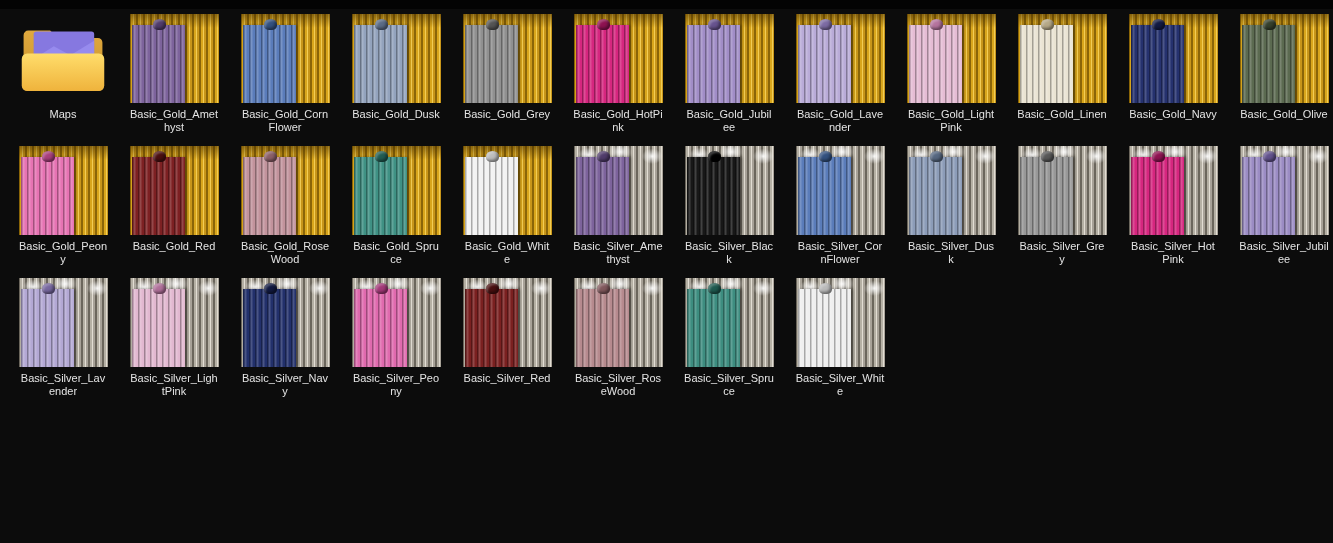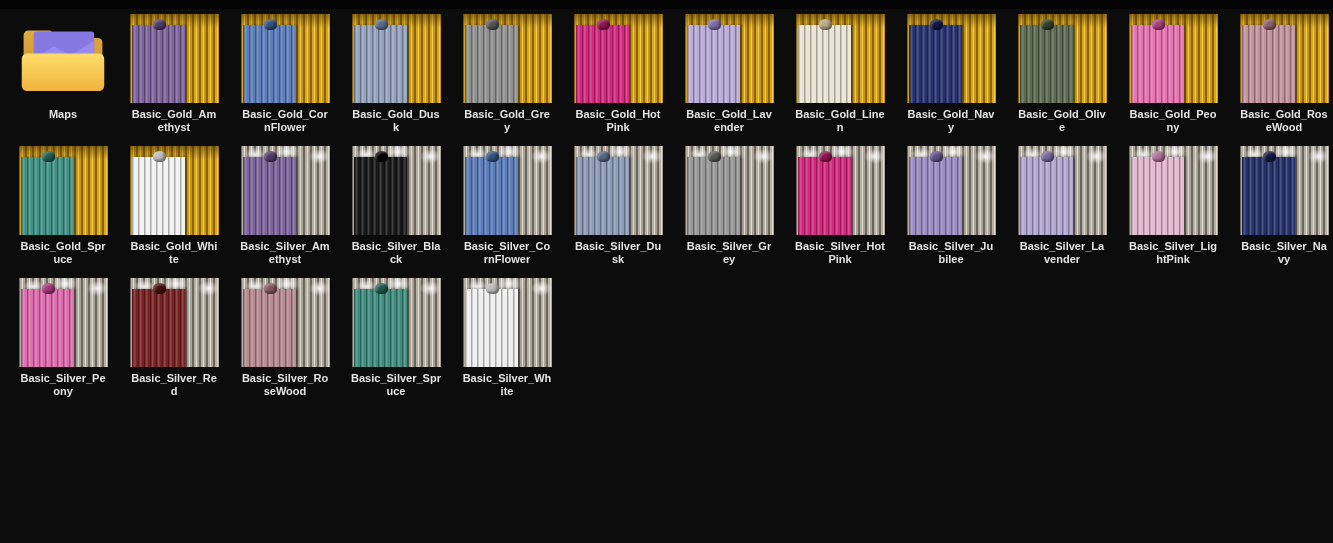--- a/index.html
+++ b/index.html
@@ -15,21 +15,20 @@
     grid-template-columns:repeat(12, 90px);
     column-gap:21px;
     grid-auto-rows:132px;
   }
   .cell {
     width:90px;
     display:flex;
     flex-direction:column;
     align-items:center;
     cursor:default;
-    font-weight:bold;
   }
   .thumb {
     position:relative;
     width:89px;
     height:89px;
     overflow:hidden;
     flex:none;
   }
   
   .thumb.gold {
@@ -146,27 +145,41 @@
     </div>
     <div class="label">Basic_Gold_Grey</div>
   </div>
       <div class="cell file-cell" style="--drape: #d6267f; --accent: #8e1251;">
     <div class="thumb gold">
       <div class="drape"></div>
       <div class="flower"></div>
     </div>
     <div class="label">Basic_Gold_HotPink</div>
   </div>
+      <div class="cell file-cell" style="--drape: #a18dc7; --accent: #67538e;">
+    <div class="thumb gold">
+      <div class="drape"></div>
+      <div class="flower"></div>
+    </div>
+    <div class="label">Basic_Gold_Jubilee</div>
+  </div>
       <div class="cell file-cell" style="--drape: #b9abd8; --accent: #7c6ba3;">
     <div class="thumb gold">
       <div class="drape"></div>
       <div class="flower"></div>
     </div>
     <div class="label">Basic_Gold_Lavender</div>
   </div>
+      <div class="cell file-cell" style="--drape: #e5bcd4; --accent: #b5749e;">
+    <div class="thumb gold">
+      <div class="drape"></div>
+      <div class="flower"></div>
+    </div>
+    <div class="label">Basic_Gold_LightPink</div>
+  </div>
       <div class="cell file-cell" style="--drape: #eae4d3; --accent: #b5a887;">
     <div class="thumb gold">
       <div class="drape"></div>
       <div class="flower"></div>
     </div>
     <div class="label">Basic_Gold_Linen</div>
   </div>
       <div class="cell file-cell" style="--drape: #25316e; --accent: #121a42;">
     <div class="thumb gold">
       <div class="drape"></div>
@@ -181,20 +194,27 @@
     </div>
     <div class="label">Basic_Gold_Olive</div>
   </div>
       <div class="cell file-cell" style="--drape: #e673b3; --accent: #a83f7c;">
     <div class="thumb gold">
       <div class="drape"></div>
       <div class="flower"></div>
     </div>
     <div class="label">Basic_Gold_Peony</div>
   </div>
+      <div class="cell file-cell" style="--drape: #7d2022; --accent: #4a0f10;">
+    <div class="thumb gold">
+      <div class="drape"></div>
+      <div class="flower"></div>
+    </div>
+    <div class="label">Basic_Gold_Red</div>
+  </div>
       <div class="cell file-cell" style="--drape: #c2939c; --accent: #8a5f68;">
     <div class="thumb gold">
       <div class="drape"></div>
       <div class="flower"></div>
     </div>
     <div class="label">Basic_Gold_RoseWood</div>
   </div>
       <div class="cell file-cell" style="--drape: #3f9184; --accent: #215c52;">
     <div class="thumb gold">
       <div class="drape"></div>

